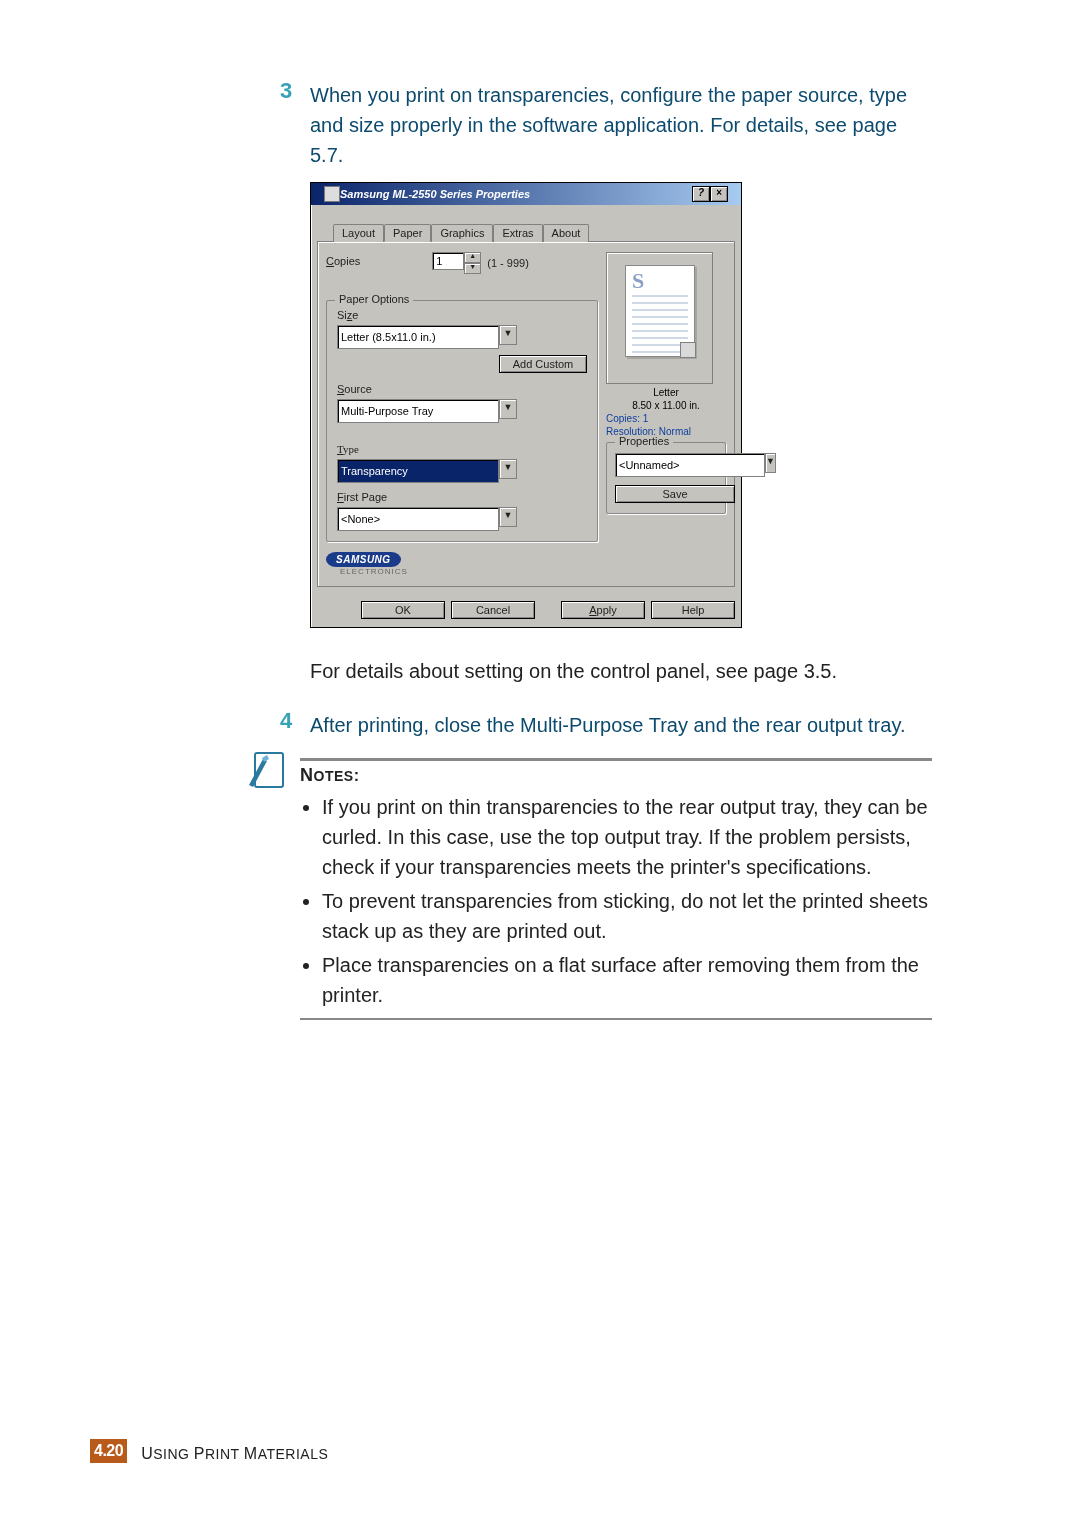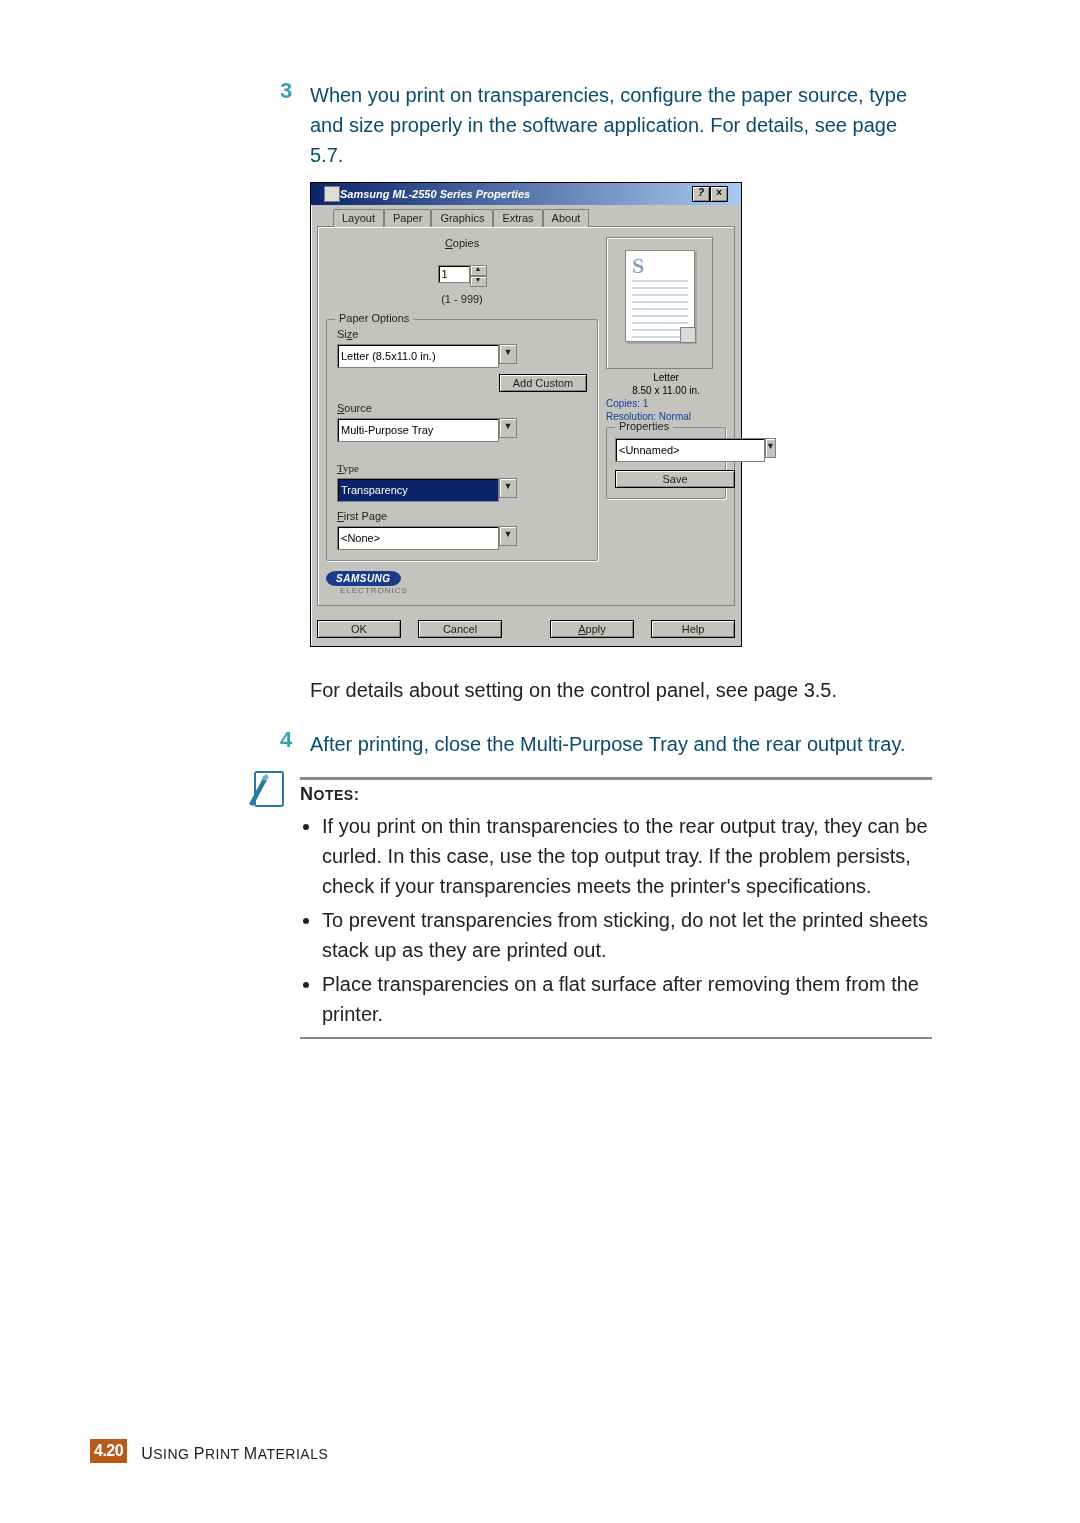--- a/index.html
+++ b/index.html
@@ -80,21 +80,21 @@
   }
   .printer-ico {
     width: 14px;
     height: 14px;
     background: #ddd;
     border: 1px solid #7a7a7a;
     display: inline-block;
   }
   .dlg-body { padding: 2px 6px 8px 6px; }
 
-  .tabs { display: flex; gap: 0; margin-top: 1px; padding-left: 16px; }
+  .tabs { display: flex; gap: 0; margin-top: 16px; padding-left: 16px; }
   .tab {
     border: 1px solid #808080;
     border-bottom: none;
     padding: 2px 8px;
     background: #c4c3bd;
     font-size: 11px;
     position: relative;
     top: 1px;
     border-radius: 2px 2px 0 0;
   }
@@ -274,21 +274,21 @@
   }
   .electronics {
     font-size: 8px;
     letter-spacing: 1px;
     color: #666;
     margin-left: 14px;
   }
 
   .dlg-footer {
     display: flex;
-    justify-content: space-between;
+    justify-content: flex-end;
     gap: 6px;
     padding: 6px 6px 8px 6px;
   }
   .dlg-footer .btn { min-width: 66px; }
 
   .after-details {
     font-size: 20px;
     line-height: 1.5;
     padding: 20px 150px 24px 310px;
   }
@@ -377,21 +377,21 @@
       <div class="dlg-body">
         <div class="tabs">
           <div class="tab">Layout</div>
           <div class="tab active">Paper</div>
           <div class="tab">Graphics</div>
           <div class="tab">Extras</div>
           <div class="tab">About</div>
         </div>
         <div class="tabpanel">
           <div class="leftcol">
-            <div class="row spin-wrap" style="margin-bottom:14px;flex-direction:column;">
+            <div class="row spin-wrap" style="margin-bottom:26px;">
               <div class="lbl"><span class="underline">C</span><span>opies</span></div>
               <div style="width:60px;"></div>
               <div class="spin">
                 <input value="1" style="">
                 <div class="spin-btns">
                   <div class="sb">▲</div>
                   <div class="sb">▼</div>
                 </div>
               </div>
               <div class="range">(1 - 999)</div>

